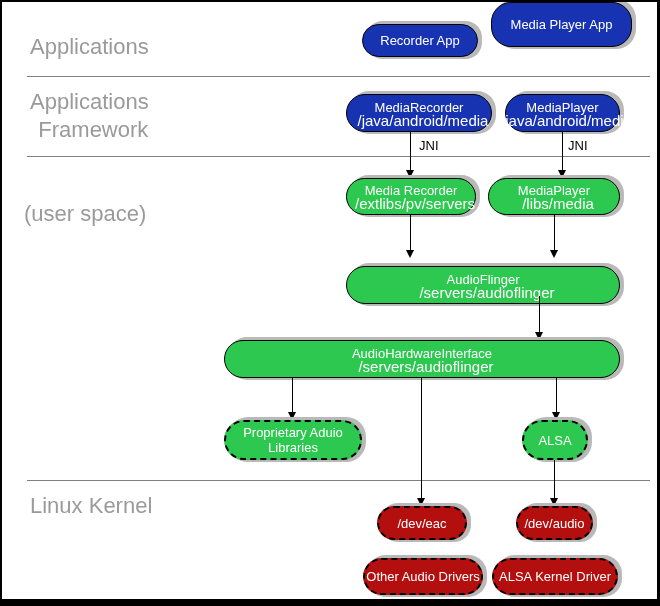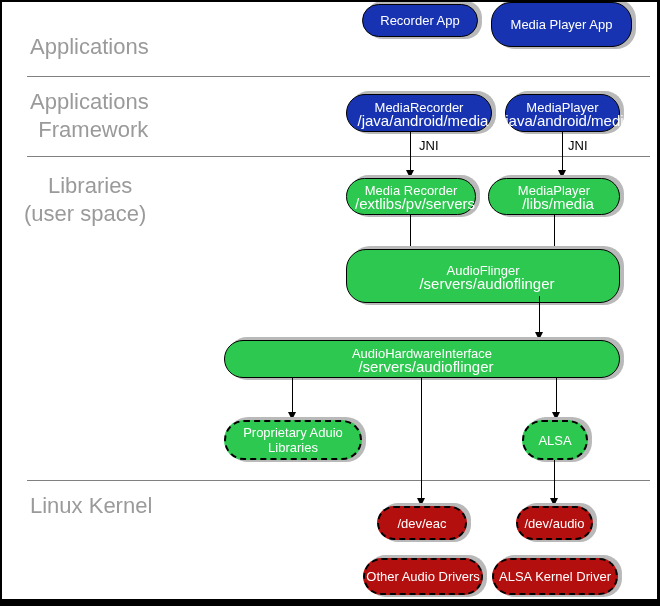--- a/index.html
+++ b/index.html
@@ -35,25 +35,24 @@
 
   <div class="divider" style="top:74px"></div>
   <div class="divider" style="top:154px"></div>
   <div class="divider" style="top:478px"></div>
 
   <div class="section-label" style="left:28px;top:31px">Applications</div>
   <div class="section-label" style="left:28px;top:86px">
     <span style="display:block">Applications</span>
     <span style="display:block;padding-left:8px">Framework</span>
   </div>
-  <div class="section-label" style="left:46px;top:170px">Libraries</div>
   <div class="section-label" style="left:22px;top:198px">(user space)</div>
   <div class="section-label" style="left:28px;top:490px">Linux Kernel</div>
 
-  <div class="node blue pill" style="left:360px;top:2px;width:116px;height:33px">
+  <div class="node blue pill" style="left:360px;top:22px;width:116px;height:33px">
     <span class="title">Recorder App</span>
   </div>
   <div class="node blue pill" style="left:489px;top:0;width:141px;height:45px">
     <span class="title">Media Player App</span>
   </div>
 
   <div class="node blue pill" style="left:344px;top:92px;width:146px;height:38px">
     <span class="title">MediaRecorder</span>
     <span class="subtitle">/java/android/media</span>
   </div>
@@ -77,21 +76,21 @@
   <div class="node green pill" style="left:486px;top:176px;width:132px;height:37px">
     <span class="title">MediaPlayer</span>
     <span class="subtitle">/libs/media</span>
   </div>
 
   <div class="vline" style="left:408px;top:213px;height:36px"></div>
   <div class="arrowhead" style="left:404px;top:248px"></div>
   <div class="vline" style="left:552px;top:213px;height:36px"></div>
   <div class="arrowhead" style="left:548px;top:248px"></div>
 
-  <div class="node green pill" style="left:344px;top:247px;width:274px;height:54px">
+  <div class="node green pill" style="left:344px;top:264px;width:274px;height:38px">
     <span class="title">AudioFlinger</span>
     <span class="subtitle">/servers/audioflinger</span>
   </div>
 
   <div class="vline" style="left:537px;top:294px;height:37px"></div>
   <div class="arrowhead" style="left:533px;top:330px"></div>
 
   <div class="node green pill" style="left:222px;top:338px;width:396px;height:38px">
     <span class="title">AudioHardwareInterface</span>
     <span class="subtitle">/servers/audioflinger</span>

